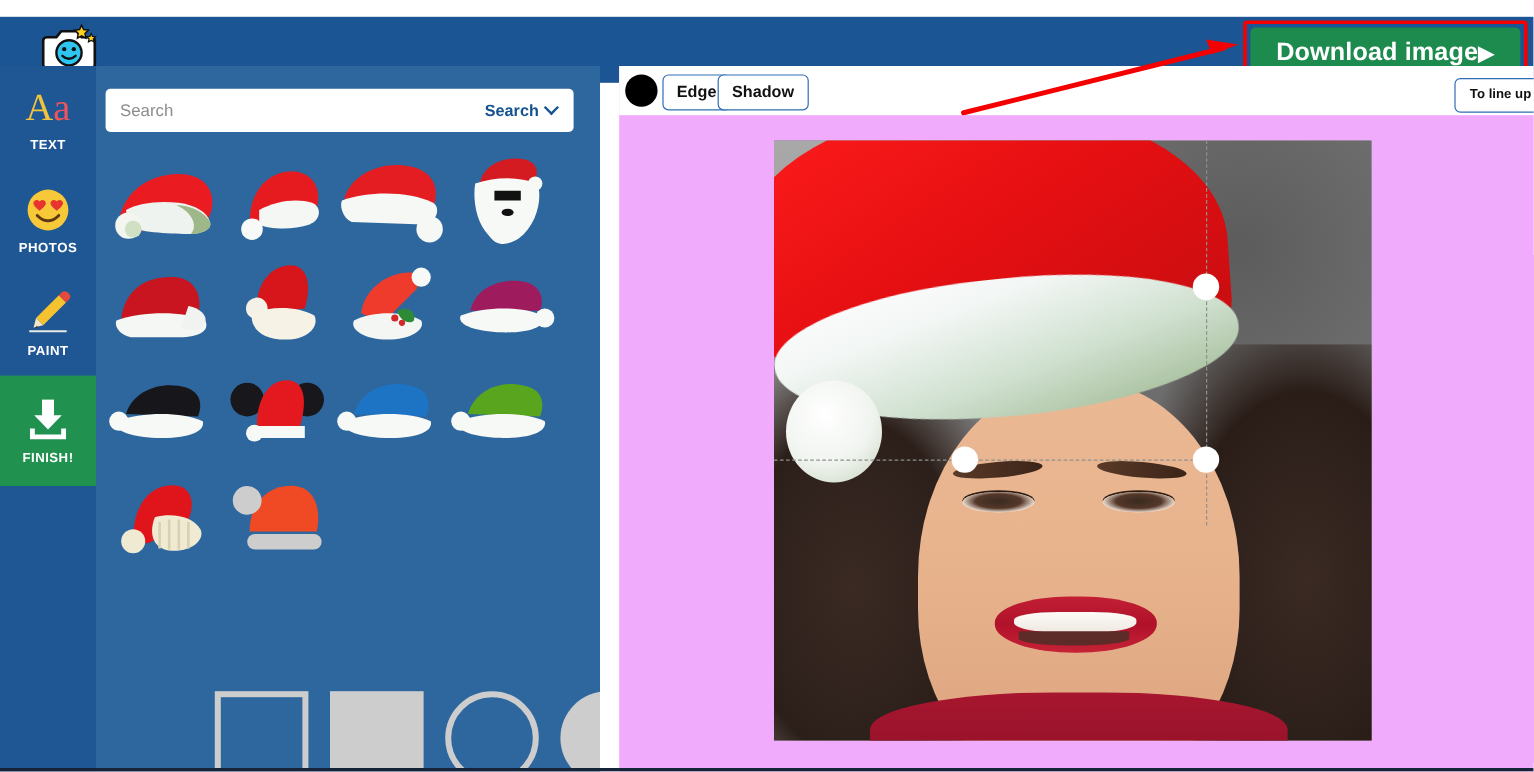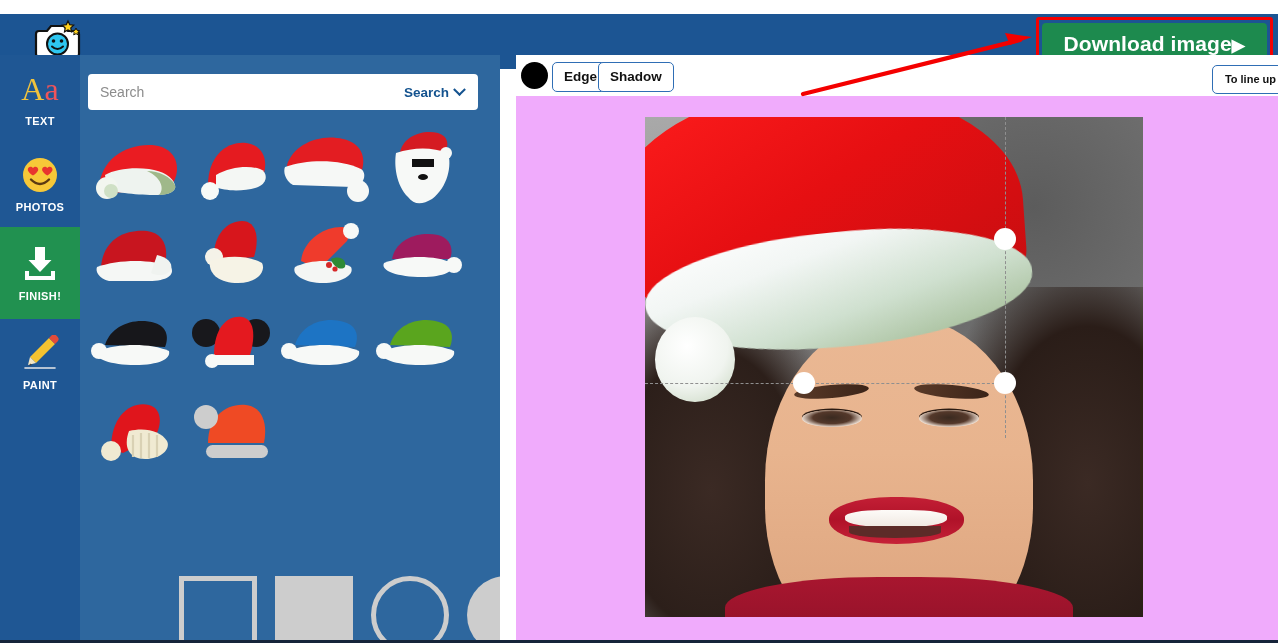--- a/index.html
+++ b/index.html
@@ -265,42 +265,42 @@
         <svg width="36" height="36" viewBox="0 0 36 36">
           <circle cx="18" cy="18" r="17" fill="#f7c838"></circle>
           <path d="M11 11 c2-2.6 5.2-1 5.2 1.4 0 2.4-3.3 4.6-5.2 6.2 -1.9-1.6-5.2-3.8-5.2-6.2 0-2.4 3.2-4 5.2-1.4 z" fill="#e8342e"></path>
           <path d="M25.3 11 c2-2.6 5.2-1 5.2 1.4 0 2.4-3.3 4.6-5.2 6.2 -1.9-1.6-5.2-3.8-5.2-6.2 0-2.4 3.2-4 5.2-1.4 z" fill="#e8342e"></path>
           <path d="M9 22.5 q9 9 18 0" stroke="#5c3a12" stroke-width="2.4" fill="none" stroke-linecap="round"></path>
         </svg>
       </span>
       <span class="side-label">PHOTOS</span>
     </div>
 
-    <div class="side-item finish">
-      <span class="side-glyph">
-        <svg width="40" height="38" viewBox="0 0 40 38">
-          <rect x="15" y="2" width="10" height="15" fill="#ffffff"></rect>
-          <path d="M8.5 15 h23 l-11.5 12 z" fill="#ffffff"></path>
-          <path d="M7 26 v7 h26 v-7" stroke="#ffffff" stroke-width="4" fill="none"></path>
-        </svg>
-      </span>
-      <span class="side-label">FINISH!</span>
-    </div>
-
     <div class="side-item">
       <span class="side-glyph">
         <svg width="38" height="36" viewBox="0 0 38 36">
           <path d="M28 3 l6 6 -19 19 -6-6 z" fill="#f5c330"></path>
           <path d="M28 3 l6 6 2.5-2.5 a3.4 3.4 0 0 0 0-4.8 l-1.2-1.2 a3.4 3.4 0 0 0 -4.8 0 z" fill="#e24b3a"></path>
           <path d="M9 22 l6 6 -8 2 z" fill="#f3e6c6"></path>
           <path d="M9.6 28.5 l1.6 1.6 -3.4 .9 z" fill="#3f3f3f"></path>
           <path d="M4 33 h30" stroke="#e8e8e8" stroke-width="1.6" stroke-linecap="round"></path>
         </svg>
       </span>
       <span class="side-label">PAINT</span>
+    </div>
+
+    <div class="side-item finish">
+      <span class="side-glyph">
+        <svg width="40" height="38" viewBox="0 0 40 38">
+          <rect x="15" y="2" width="10" height="15" fill="#ffffff"></rect>
+          <path d="M8.5 15 h23 l-11.5 12 z" fill="#ffffff"></path>
+          <path d="M7 26 v7 h26 v-7" stroke="#ffffff" stroke-width="4" fill="none"></path>
+        </svg>
+      </span>
+      <span class="side-label">FINISH!</span>
     </div>
   </div>
 
   <div id="panel">
 
     <div id="search-row">
       <input id="search-input" type="text" placeholder="Search" style="">
       <div id="search-drop">
         <span>Search</span>
         <span class="chev"></span>

